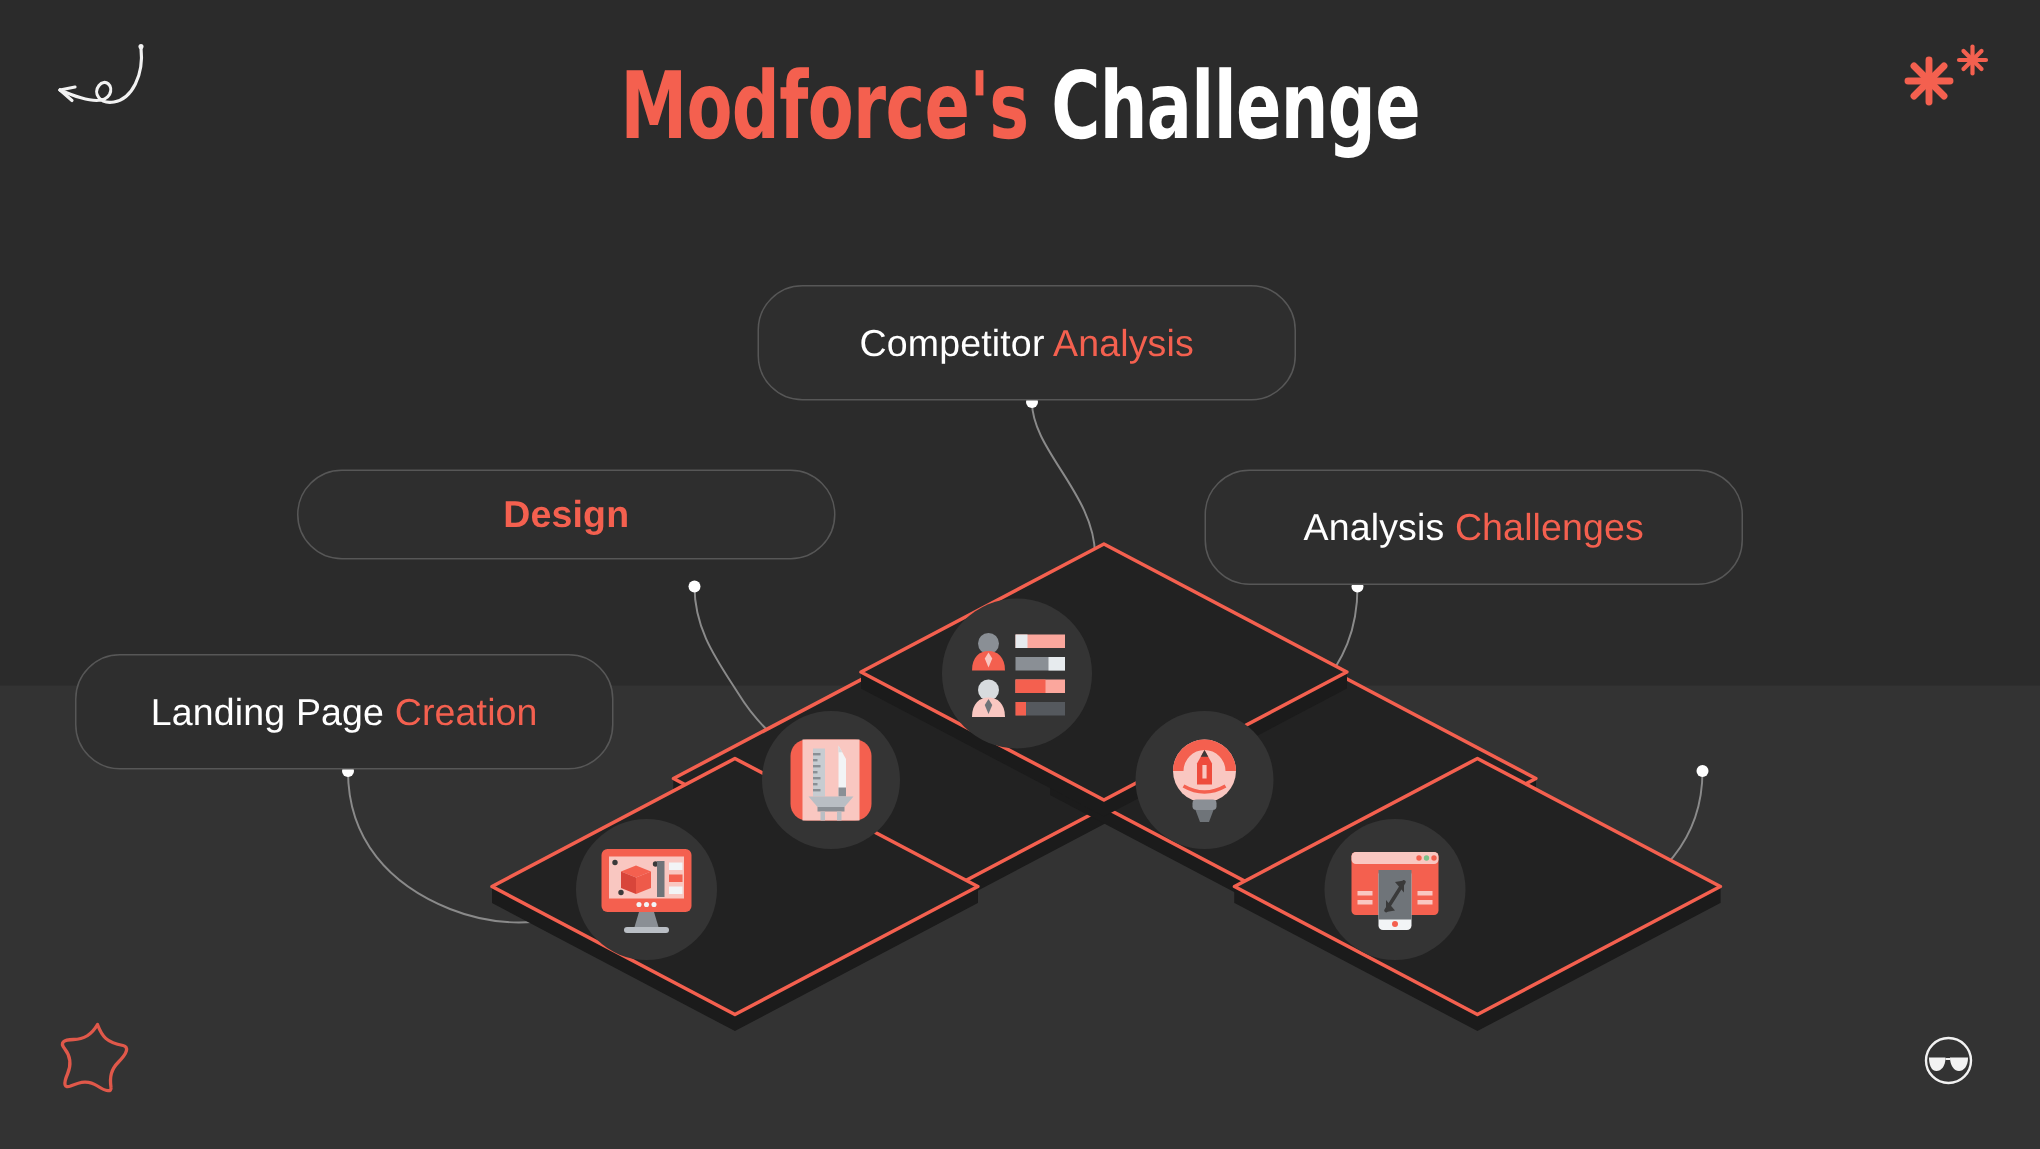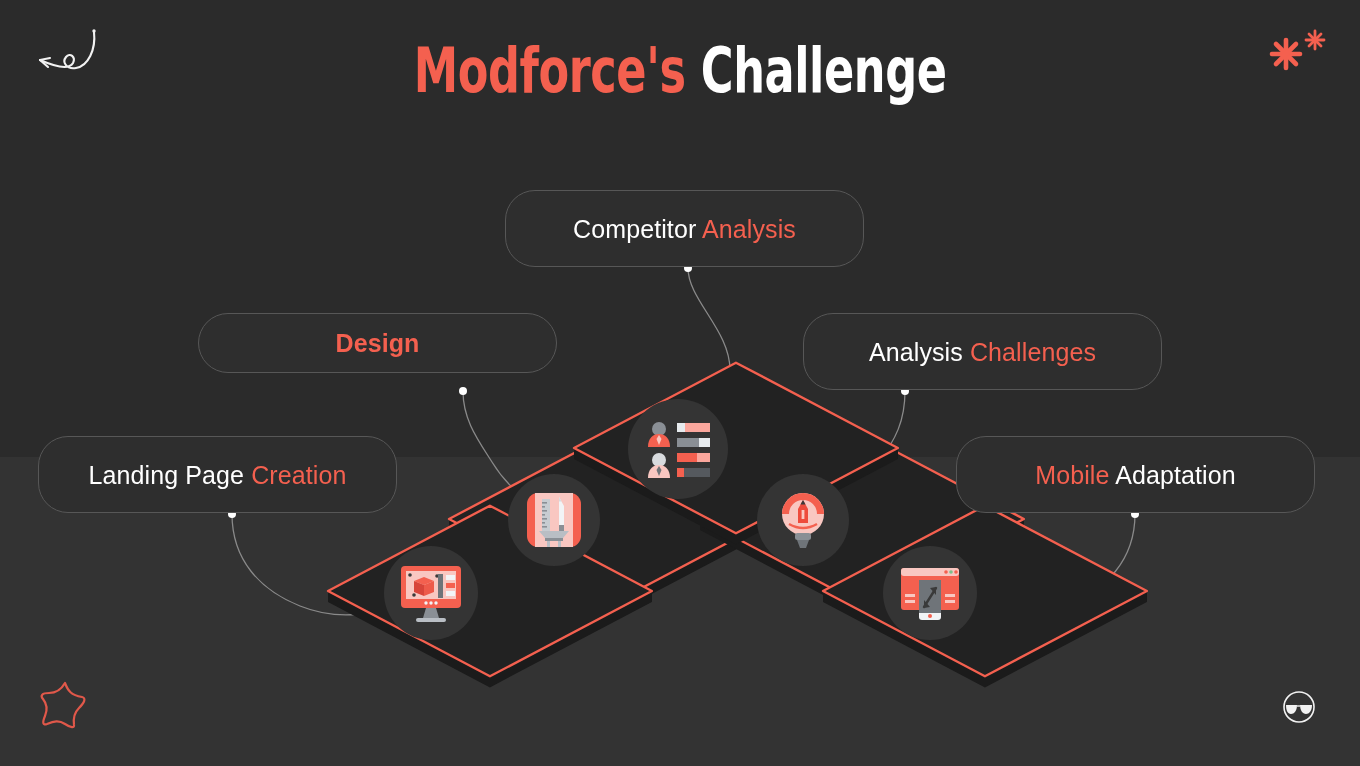--- a/index.html
+++ b/index.html
@@ -58,21 +58,21 @@
     letter-spacing:0.1px;
     padding:4px 18px;
     z-index:25;
   }
   .card .accent { color:#f4604f; }
   .card .line2 { display:block; }
 
   #card-competitor { left:505px;  top:190px; width:359px; height:77px; }
   #card-design     { left:198px;  top:313px; width:359px; height:60px;font-weight:bold; }
   #card-concept    { left:803px;  top:313px; width:359px; height:77px; }
-  #card-landing    { left:38px;   top:436px; width:359px; height:77px; }
+  #card-landing    { left:50px;   top:436px; width:359px; height:77px; }
   #card-mobile     { left:956px;  top:436px; width:359px; height:77px; }
 
   
   #connectors {
     position:absolute; left:0; top:0; width:1360px; height:766px;
     z-index:20; pointer-events:none;
   }
 
   
   #scene {
@@ -290,23 +290,20 @@
   </div>
 
   <div class="card" id="card-concept">
     <span><span>Analysis </span><span class="accent">Challenges</span></span>
   </div>
 
   <div class="card" id="card-landing">
     <span><span>Landing Page </span><span class="accent">Creation</span></span>
   </div>
 
-  <div class="card" id="card-mobile">
-    <span><span class="accent">Mobile</span><span> Adaptation</span></span>
-  </div>
 
   <svg class="deco" id="deco-arrow" viewBox="0 0 80 62">
     <g fill="none" stroke="#f2f2f2" stroke-width="2.1" stroke-linecap="round">
       <path d="M68,10 C70,28 62,44 50,46 C40,47.5 36,40 40,35 C44,30 50,35 47,41 C43,48 30,45 14,38"></path>
       <path d="M14,38 L24,36"></path>
       <path d="M14,38 L22,45"></path>
     </g>
     <circle cx="68" cy="9" r="1.7" fill="#f2f2f2"></circle>
   </svg>
 

